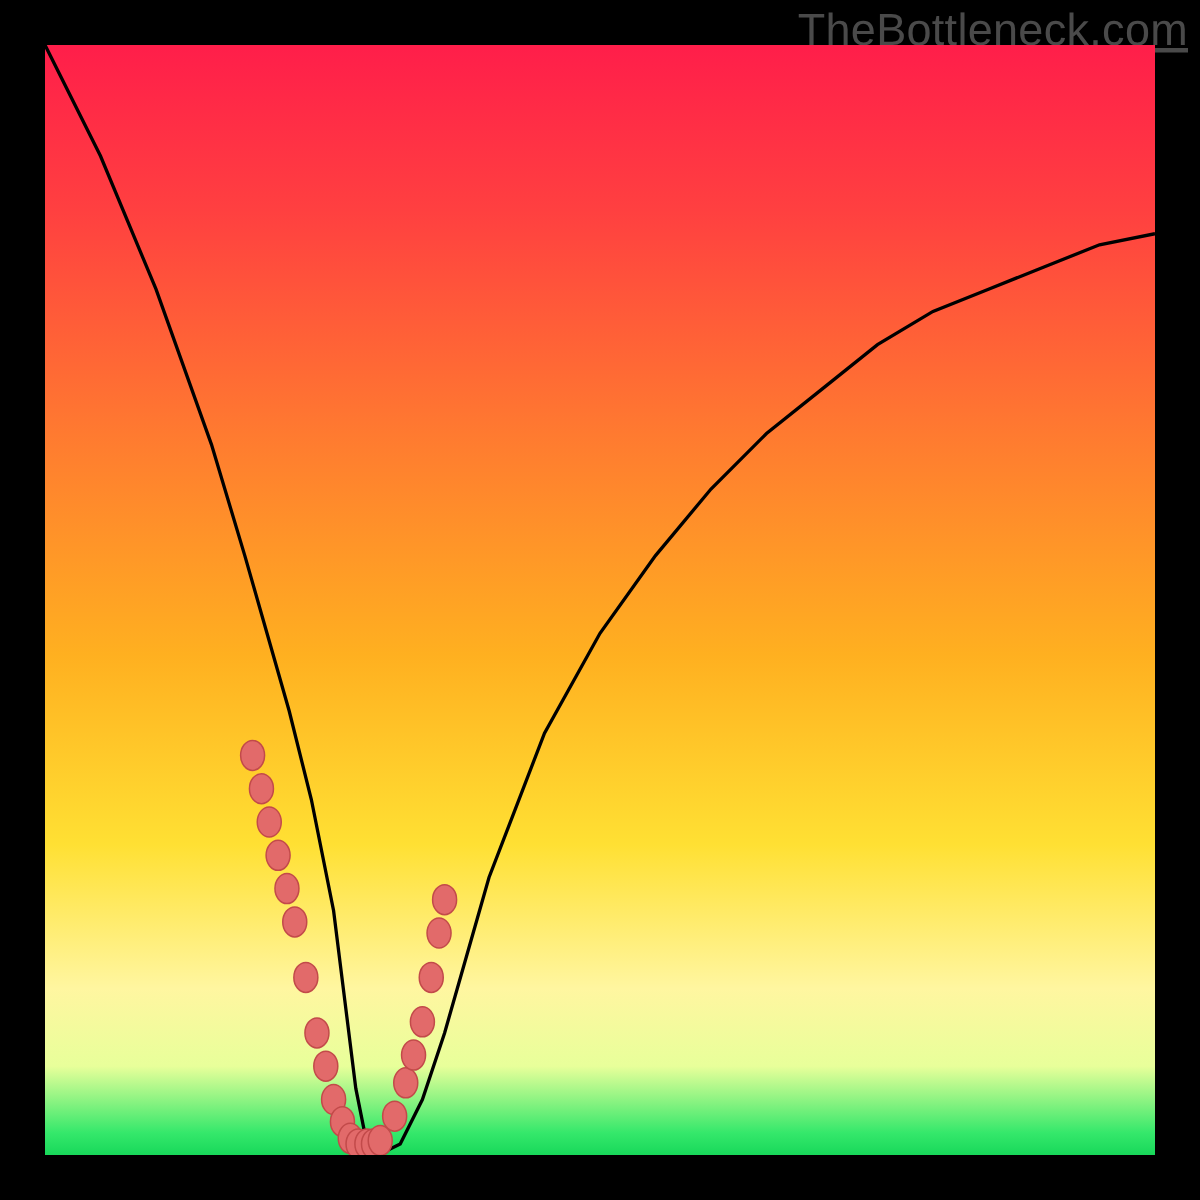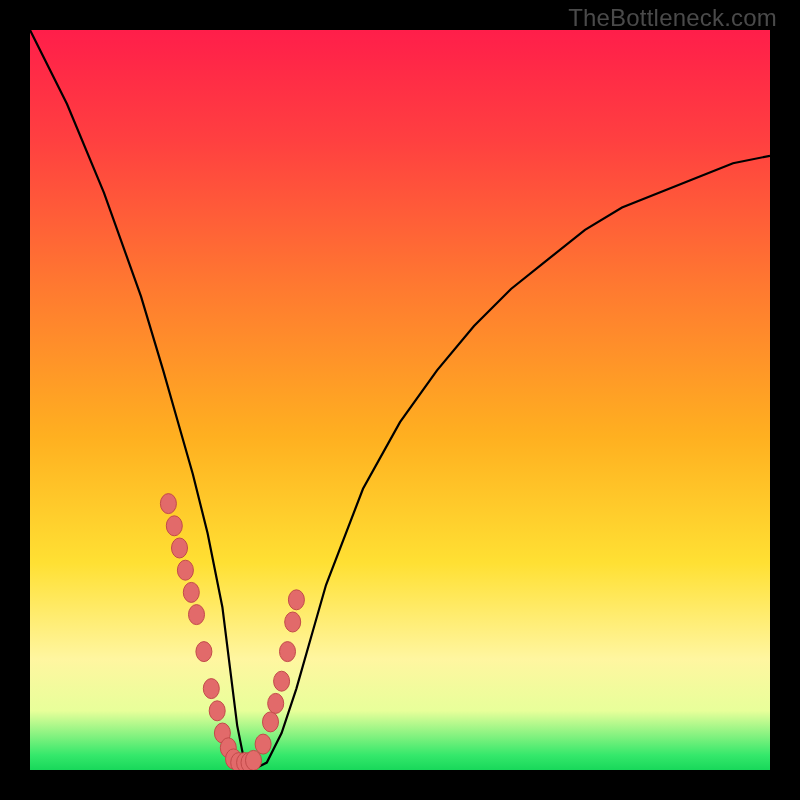--- a/index.html
+++ b/index.html
@@ -33,26 +33,27 @@
       #ffe033 72%,
       #fff6a0 85%,
       #e8ff9a 92%,
       #35e86b 98%,
       #18d85a 100%
     );
   }
   .watermark {
     position: absolute;
     top: 4px;
-    right: 23px;
+    right: 8px;
     color: #4a4a4a;
-    font-size: 24px;
+    font-size: 30px;
     font-weight: 500;
     letter-spacing: 0.2px;
     user-select: none;
+    text-decoration: underline;
   }
   svg.curve {
     position: absolute;
     left: 0;
     top: 0;
     width: 740px;
     height: 740px;
   }
 </style>
 </head>

